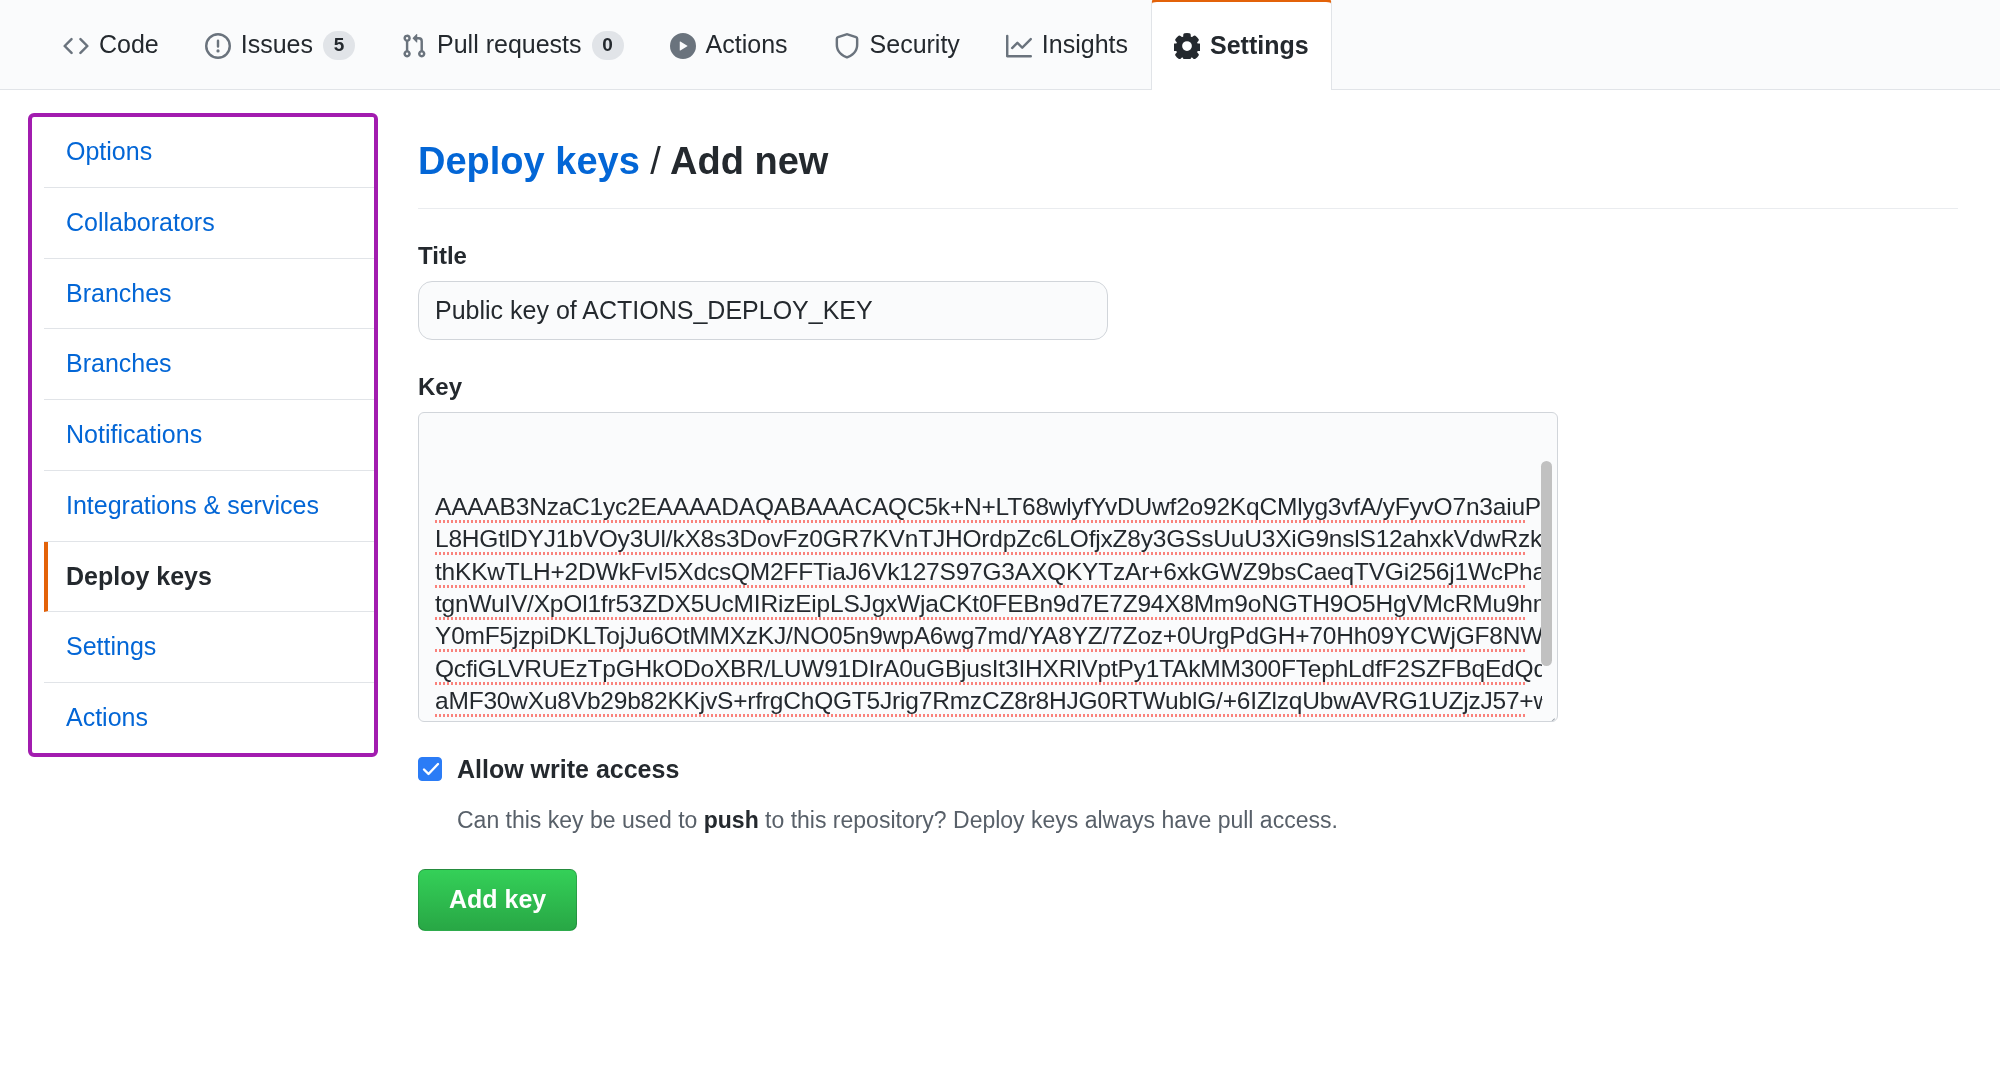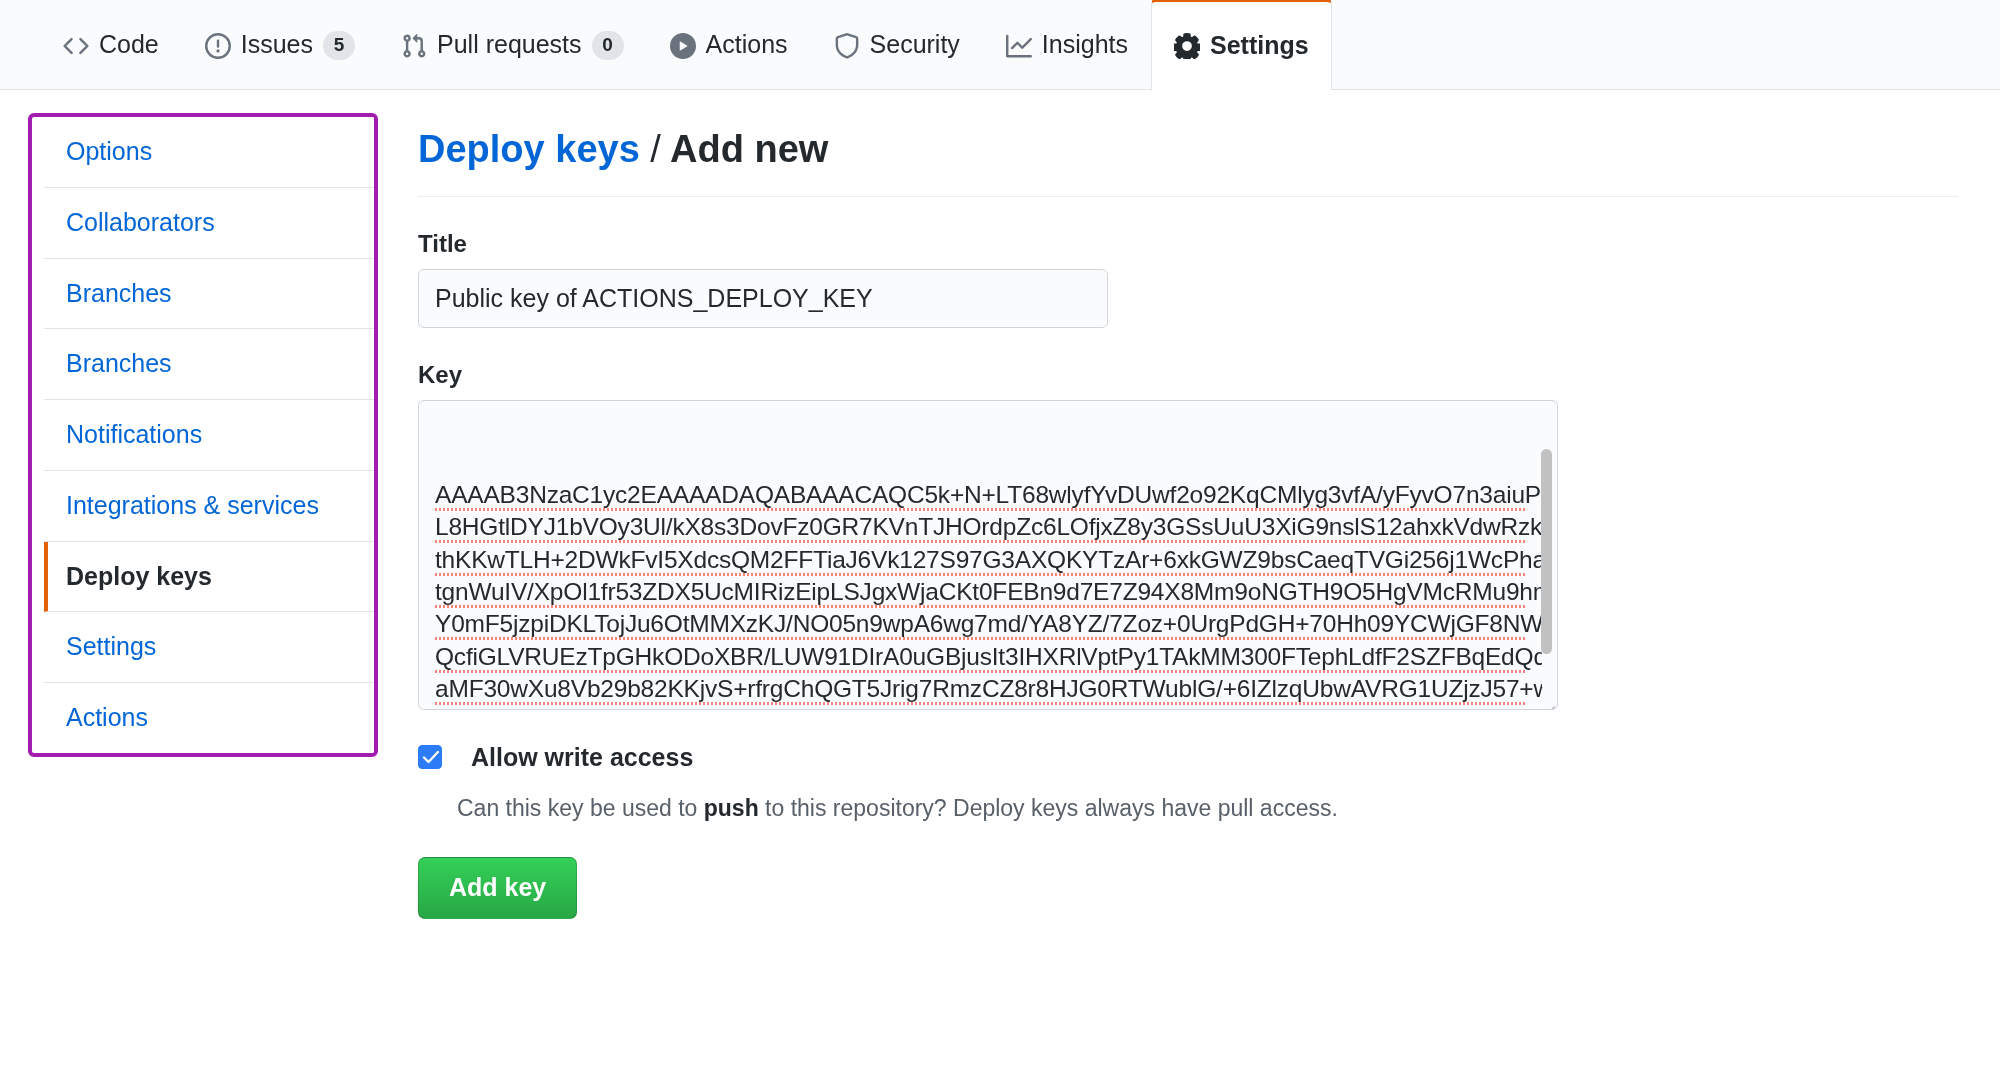--- a/index.html
+++ b/index.html
@@ -86,21 +86,21 @@
   .menu-item:last-child { border-bottom: none; }
   .menu-item.selected {
     color: #24292e;
     font-weight: 700;
     border-left: 4px solid #e36209;
     padding-left: 18px;
     cursor: default;
   }
 
   
-  .content { position: absolute; left: 418px; top: 11px; width: 1540px; }
+  .content { position: absolute; left: 418px; top: 23px; width: 1540px; }
 
   .page-heading {
     font-size: 38px;
     font-weight: 600;
     color: #24292e;
     padding-bottom: 22px;
     border-bottom: 1px solid #eaecef;
     line-height: 1.25;
   }
   .page-heading .link { color: #0366d6; cursor: pointer; }
@@ -116,21 +116,21 @@
 
   .text-input {
     display: block;
     width: 690px;
     padding: 14px 16px;
     font-size: 25px;
     font-family: "Liberation Sans", "DejaVu Sans", sans-serif;
     color: #24292e;
     background: #fafbfc;
     border: 1px solid #d1d5da;
-    border-radius: 6px;
+    border-radius: 14px;
     outline: none;
   }
 
   .key-textarea-wrap {
     position: relative;
     width: 1140px;
     height: 310px;
     background: #fafbfc;
     border: 1px solid #d1d5da;
     border-radius: 6px;
@@ -187,21 +187,21 @@
   }
   .resize-grip i {
     position: absolute; right: 0; bottom: 0;
     display: block; height: 1px; background: #959da5;
     transform-origin: bottom right;
   }
   .resize-grip i:nth-child(1) { width: 17px; transform: rotate(-45deg); }
   .resize-grip i:nth-child(2) { width: 11px; transform: rotate(-45deg) translateY(5px); }
 
   .check-row {
-    display: flex; align-items: center; gap: 29px;
+    display: flex; align-items: center; gap: 15px;
     margin-top: 33px;
   }
   .cbox {
     width: 24px; height: 24px; flex: 0 0 24px;
     border-radius: 4px;
     background: #2b7cf6;
     border: 1px solid #2b7cf6;
     position: relative;
     cursor: pointer;
   }

